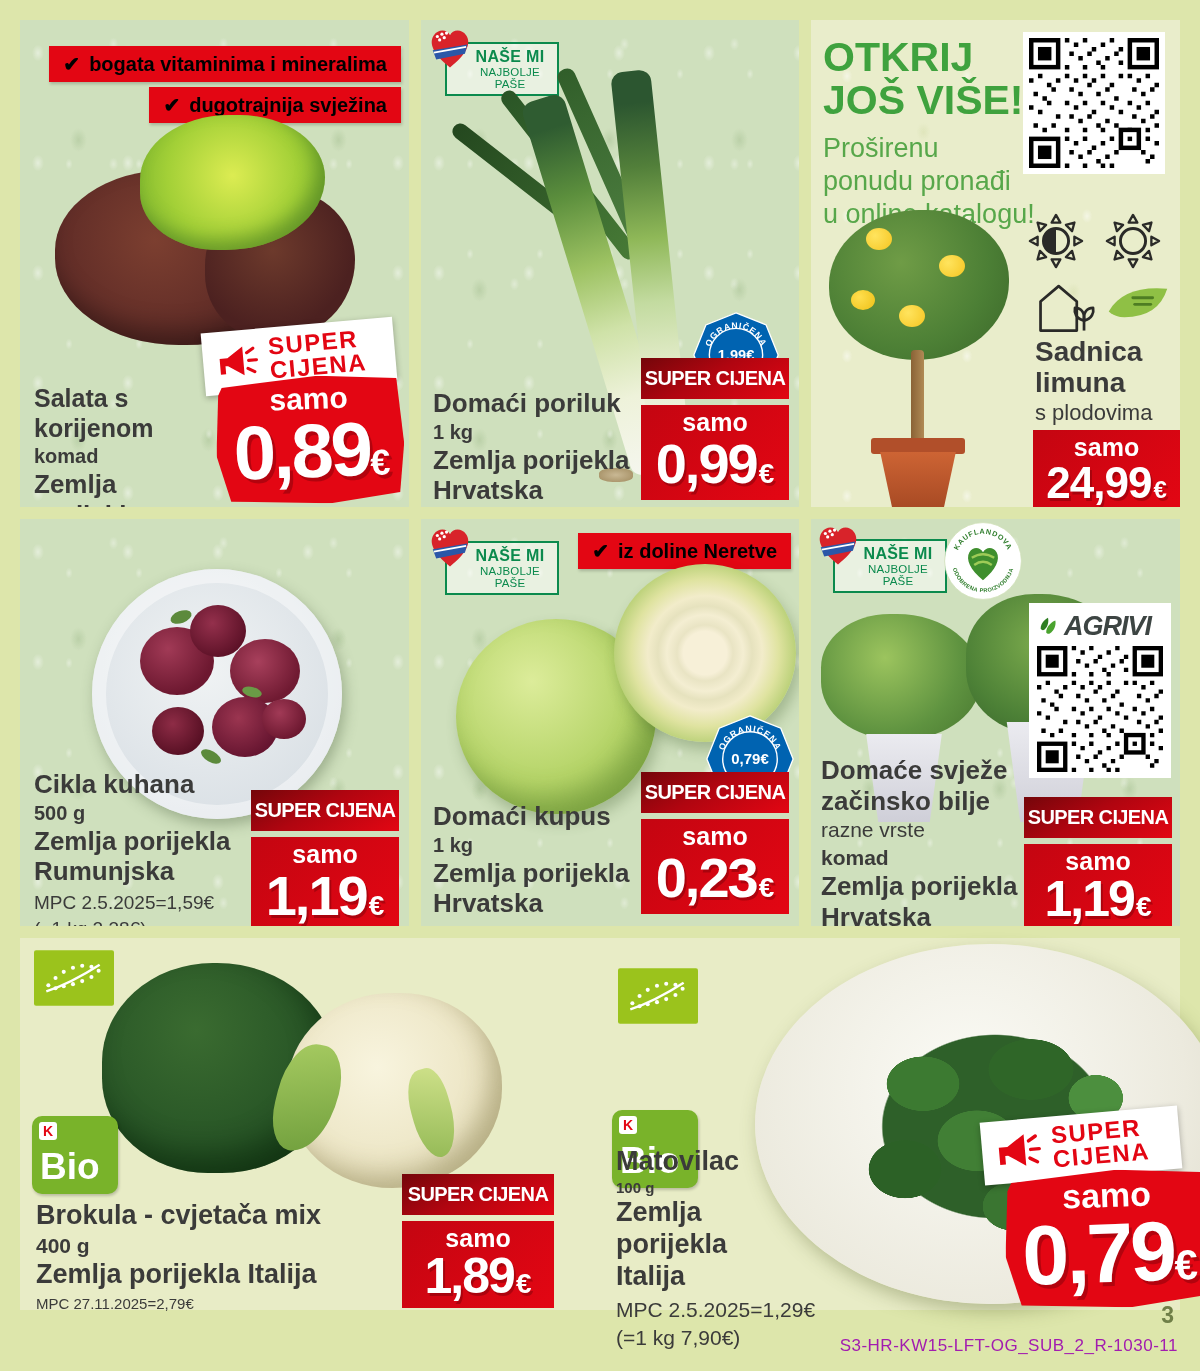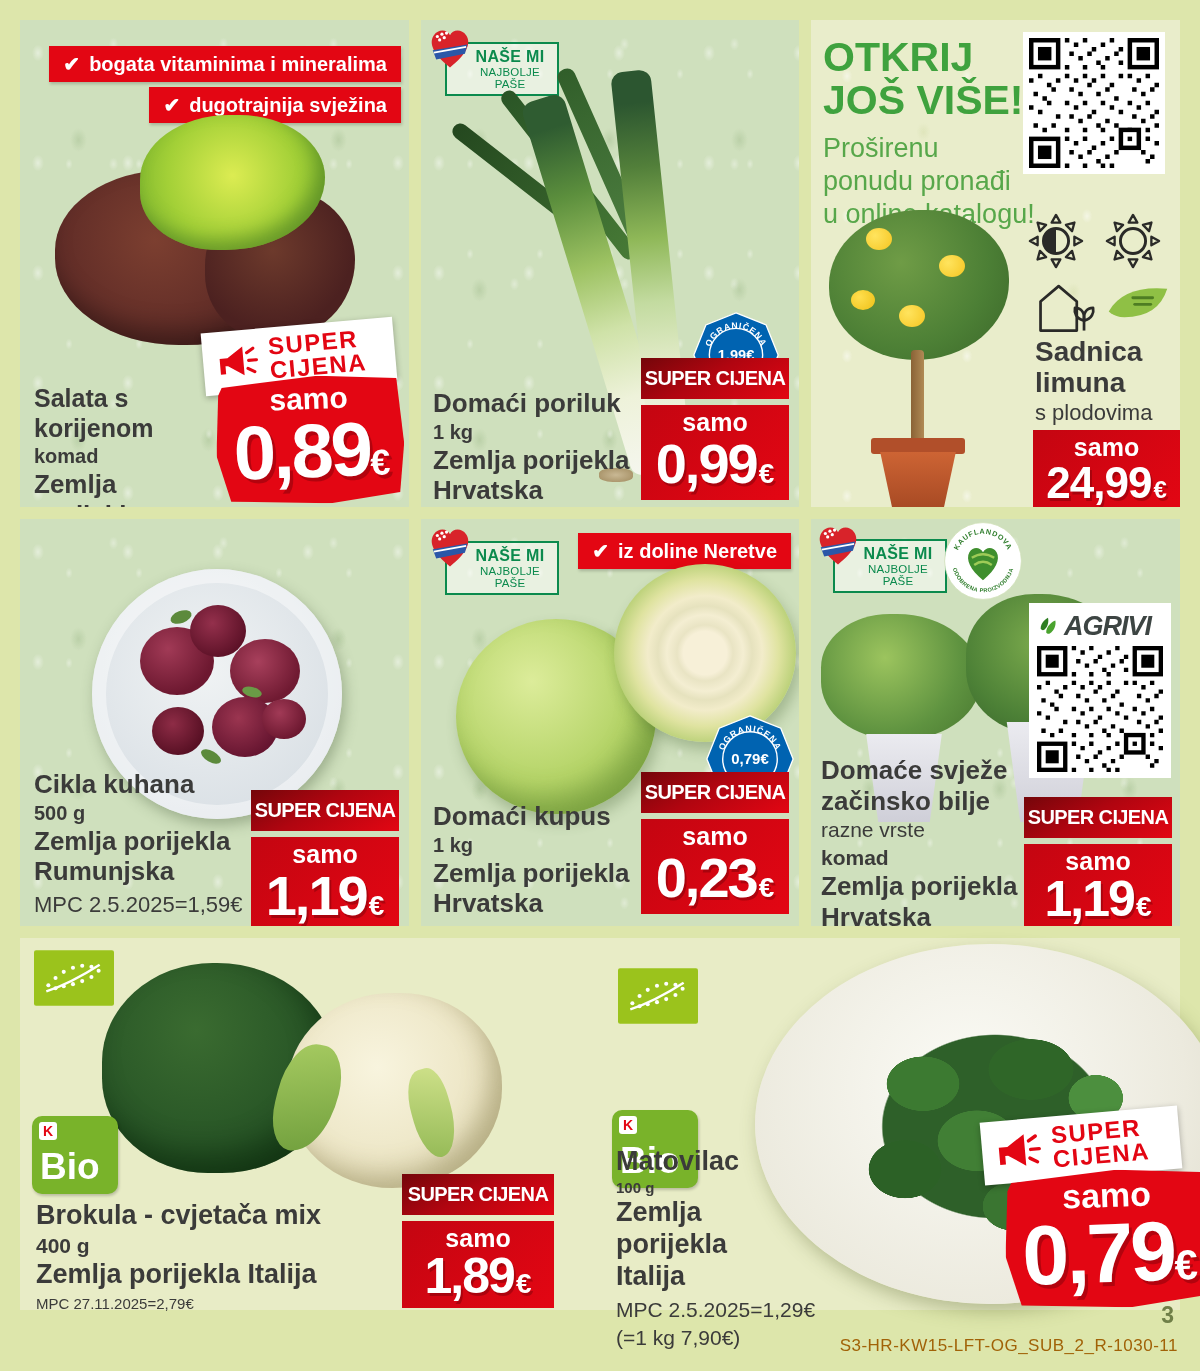--- a/index.html
+++ b/index.html
@@ -17,25 +17,25 @@
   .card.pale { background-color:#e9edcb; background-image:
       radial-gradient(9px 12px at 30% 40%, rgba(255,255,255,.5), transparent 60%),
       radial-gradient(12px 16px at 75% 70%, rgba(205,215,160,.35), transparent 60%);
     background-size:120px 140px, 150px 160px; }
 
   
   .tb { position:absolute; color:#3b3b3a; }
   .nm { font-size:26px; font-weight:bold; line-height:1.18; }
   .un { font-size:20px; font-weight:bold; line-height:1.3; }
   .sub { font-size:21px; line-height:1.3; }
-  .mpc { font-size:22px; line-height:1.35; margin-top:3px; }
+  .mpc { font-size:19px; line-height:1.35; margin-top:3px; }
   .up  { font-size:19px; line-height:1.35; }
 
   
-  .claim { position:absolute; background:#e30613; color:#ffffff; font-weight:bold;
+  .claim { position:absolute; background:#e30613; color:#000000; font-weight:bold;
     font-size:20px; padding:6px 14px; white-space:nowrap; box-shadow:1px 2px 3px rgba(0,0,0,.2); }
   .claim .chk { margin-right:9px; }
 
   
   .nase { position:absolute; width:128px; }
   .nase-heart { position:absolute; left:-4px; top:-12px; width:46px; height:44px; z-index:2; }
   .nase-box { margin-left:14px; margin-top:4px; border:2px solid #0b8a4d; color:#0b8a4d;
     background:rgba(255,255,255,.55); text-align:center; padding:4px 6px 4px 22px; }
   .nase-box .l1 { font-size:16px; font-weight:bold; letter-spacing:.3px; }
   .nase-box .l2 { font-size:11.5px; letter-spacing:.2px; }
@@ -84,21 +84,21 @@
     box-shadow:1px 2px 3px rgba(0,0,0,.2); }
   .bio-k { position:absolute; left:7px; top:6px; width:18px; height:18px; background:#fff;
     color:#e30613; font-weight:bold; font-size:14px; text-align:center; line-height:18px; border-radius:3px;}
   .bio-t { position:absolute; left:8px; bottom:6px; color:#fff; font-weight:bold; font-size:37px; }
 
   .icon-sun { position:absolute; width:58px; height:58px; }
   .pot { position:absolute; background:linear-gradient(#ebebf0,#cfcfd8);
     clip-path:polygon(6% 0,94% 0,80% 100%,20% 100%); }
   .herb { position:absolute; border-radius:45% 55% 50% 48%; }
 
-  .footer-code { position:absolute; right:22px; top:1336px; color:#a16207; font-size:17px; letter-spacing:.5px; }
+  .footer-code { position:absolute; right:22px; top:1336px; color:#a21caf; font-size:17px; letter-spacing:.5px; }
   .page-num { position:absolute; right:26px; top:1302px; color:#6f7f47; font-size:23px; font-weight:bold; }
 </style>
 </head>
 <body>
 
 <svg width="0" height="0" style="position:absolute">
 <defs>
   <g id="qrsym">
     <rect width="29" height="29" fill="#fff"></rect>
     <path fill="#000" d="M8 0h1v1H8zM10 1h1v1h-1zM12 0h1v1h-1zM14 2h1v1h-1zM16 1h1v1h-1zM18 0h1v1h-1zM20 2h1v1h-1zM9 3h1v1H9zM11 4h1v1h-1zM13 3h1v1h-1zM15 5h1v1h-1zM17 4h1v1h-1zM19 3h1v1h-1zM8 6h1v1H8zM12 6h1v1h-1zM16 6h1v1h-1zM20 5h1v1h-1zM0 9h1v1H0zM2 8h1v1H2zM4 10h1v1H4zM6 9h1v1H6zM1 12h1v1H1zM3 13h1v1H3zM5 11h1v1H5zM0 15h1v1H0zM2 16h1v1H2zM4 14h1v1H4zM6 17h1v1H6zM1 19h1v1H1zM3 20h1v1H3zM5 19h1v1H5zM8 8h1v1H8zM10 9h1v1h-1zM12 8h1v1h-1zM14 9h1v1h-1zM16 8h1v1h-1zM18 10h1v1h-1zM20 8h1v1h-1zM9 11h1v1H9zM11 12h1v1h-1zM13 10h1v1h-1zM15 12h1v1h-1zM17 11h1v1h-1zM19 13h1v1h-1zM8 14h1v1H8zM10 15h1v1h-1zM12 14h1v1h-1zM14 16h1v1h-1zM16 14h1v1h-1zM18 15h1v1h-1zM20 16h1v1h-1zM9 17h1v1H9zM11 18h1v1h-1zM13 17h1v1h-1zM15 19h1v1h-1zM17 18h1v1h-1zM19 19h1v1h-1zM8 20h1v1H8zM12 20h1v1h-1zM16 20h1v1h-1zM22 8h1v1h-1zM24 9h1v1h-1zM26 8h1v1h-1zM28 10h1v1h-1zM23 11h1v1h-1zM25 12h1v1h-1zM27 11h1v1h-1zM22 14h1v1h-1zM24 15h1v1h-1zM26 14h1v1h-1zM28 16h1v1h-1zM23 17h1v1h-1zM25 18h1v1h-1zM27 17h1v1h-1zM22 20h1v1h-1zM26 20h1v1h-1zM28 19h1v1h-1zM8 22h1v1H8zM10 23h1v1h-1zM12 22h1v1h-1zM14 24h1v1h-1zM16 23h1v1h-1zM18 22h1v1h-1zM9 25h1v1H9zM11 26h1v1h-1zM13 25h1v1h-1zM15 27h1v1h-1zM17 26h1v1h-1zM19 25h1v1h-1zM8 28h1v1H8zM12 28h1v1h-1zM16 28h1v1h-1zM26 22h1v1h-1zM28 23h1v1h-1zM25 25h1v1h-1zM27 26h1v1h-1zM26 27h1v1h-1zM18 28h1v1h-1z"></path>

